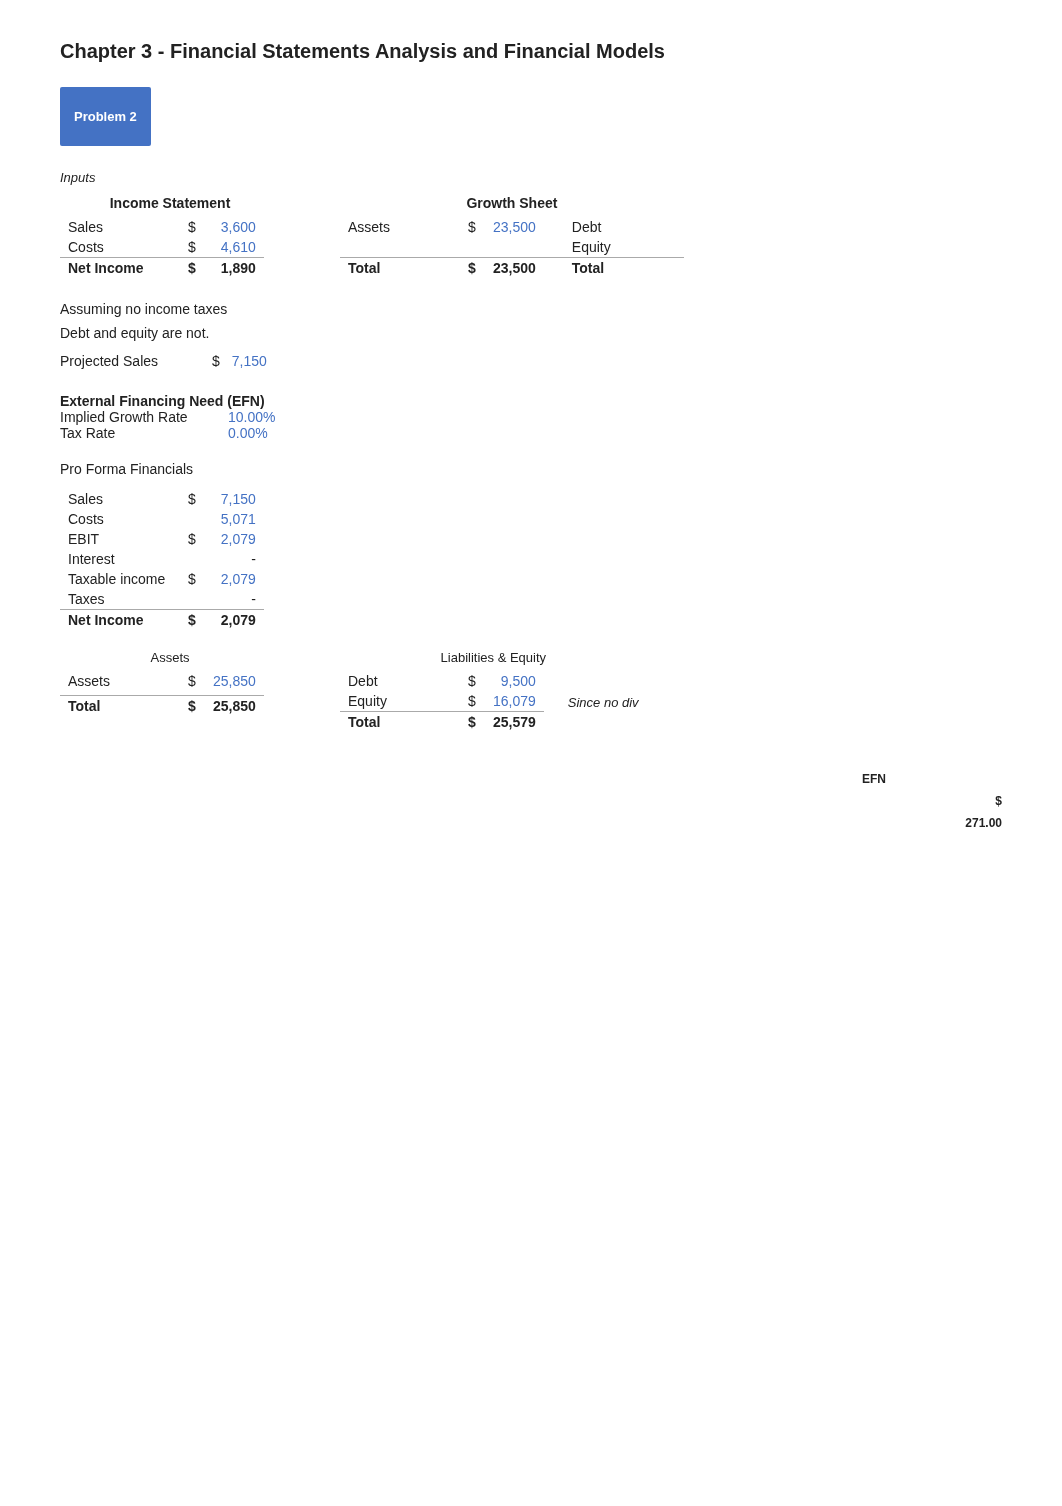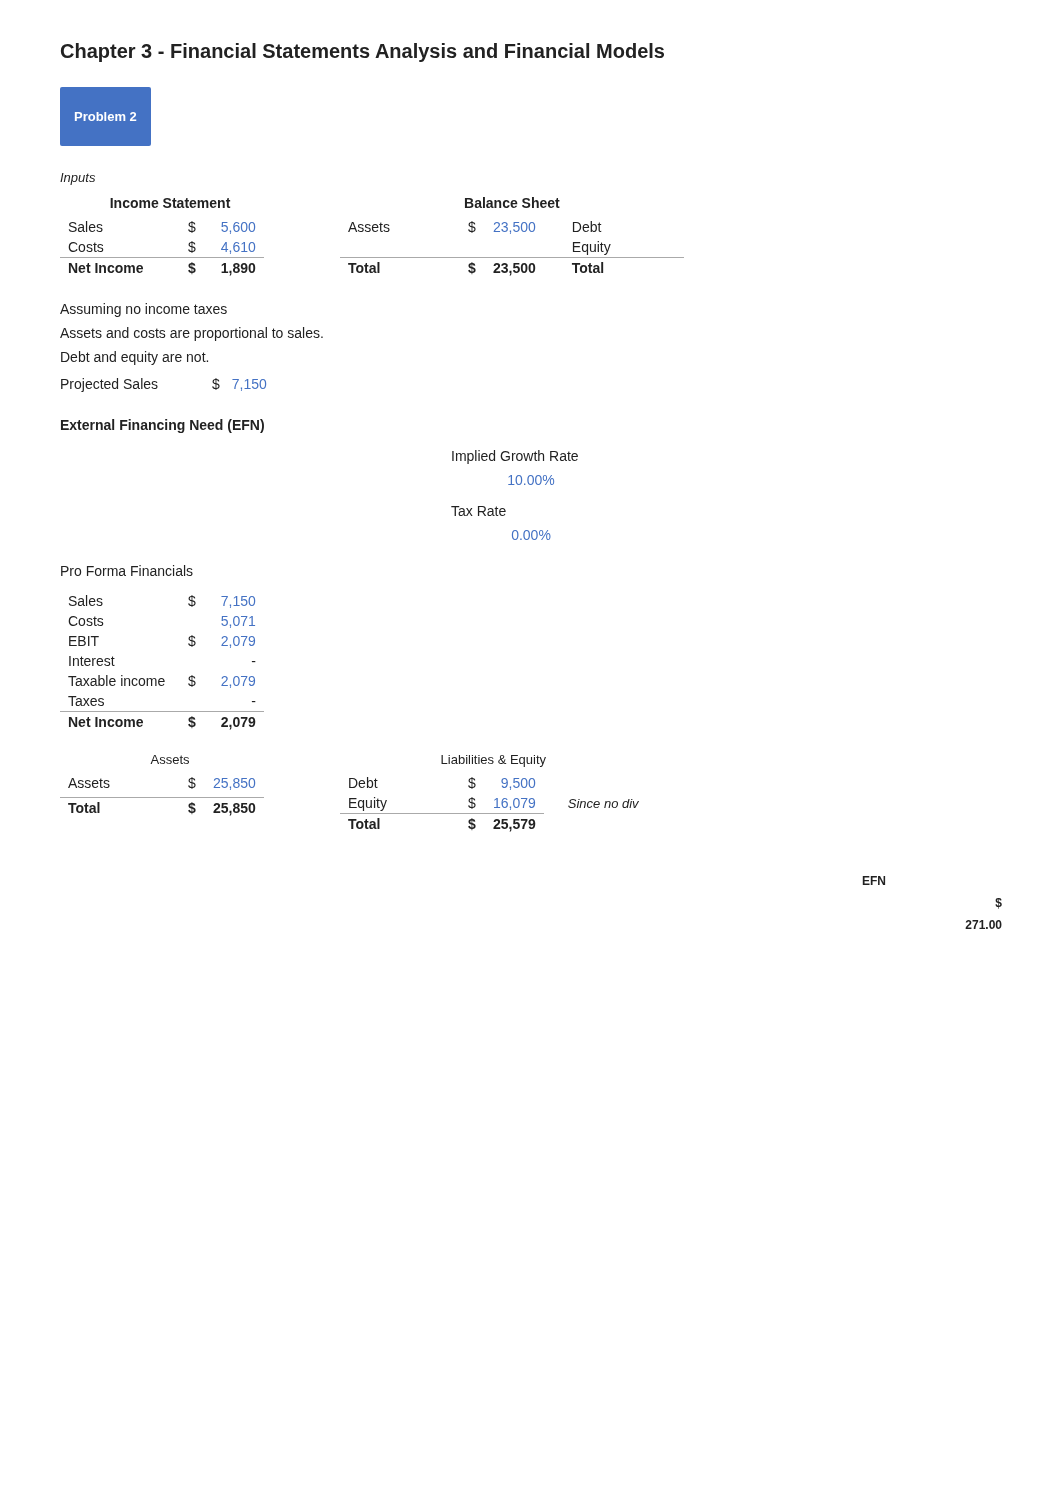--- a/index.html
+++ b/index.html
@@ -68,21 +68,21 @@
       display: flex;
       align-items: center;
       gap: 12px;
       margin-top: 4px;
       font-size: 14px;
     }
     .proj-sales-label { min-width: 140px; }
     .blue-val { color: #4472C4; }
     .efn-section { margin-top: 20px; margin-bottom: 8px; }
     .efn-title { font-weight: bold; font-size: 14px; }
-    .efn-row { display: flex; align-items: center; gap: 8px; margin-top: 15px; font-size: 14px; flex-direction: column; }
+    .efn-row { display: flex; align-items: center; gap: 8px; margin-top: 0; font-size: 14px; }
     .efn-label { min-width: 160px; }
     .pro-forma-label { margin-top: 20px; margin-bottom: 12px; font-size: 14px; }
     .pro-forma-grid {
       display: flex;
       gap: 60px;
       margin-top: 16px;
     }
     .pf-left, .pf-right { min-width: 220px; }
     .assets-header, .liab-header {
       text-align: center;
@@ -114,38 +114,38 @@
 
 <div class="inputs-grid">
 
   <div class="income-statement">
     <div class="col-header">Income Statement</div>
     <table class="fin-table">
       <tbody>
           <tr>
         <td class="label-col">Sales</td>
         <td class="dollar-col">$</td>
-        <td class="value-col">5,600</td>
+        <td class="value-col">3,600</td>
       </tr>
       <tr>
         <td class="label-col">Costs</td>
         <td class="dollar-col">$</td>
         <td class="value-col">4,610</td>
       </tr>
       <tr class="bold divider-row">
         <td class="label-col">Net Income</td>
         <td class="dollar-col">$</td>
         <td class="value-col">1,890</td>
       </tr>
     </tbody>
       </table>
   </div>
 
   <div class="balance-sheet">
-    <div class="col-header">Balance Sheet</div>
+    <div class="col-header">Growth Sheet</div>
     <table class="fin-table">
       <tbody>
           <tr>
         <td class="label-col">Assets</td>
         <td class="dollar-col">$</td>
         <td class="value-col">23,500</td>
         <td style="width:20px"></td>
         <td class="label-col">Debt</td>
       </tr>
       <tr>
@@ -163,21 +163,20 @@
         <td class="label-col">Total</td>
       </tr>
     </tbody>
       </table>
   </div>
 </div>
 
 
 <div class="assumptions">
   <div>Assuming no income taxes</div>
-  <div>Assets and costs are proportional to sales.</div>
   <div>Debt and equity are not.</div>
   <div class="proj-sales-row">
     <span class="proj-sales-label">Projected Sales</span>
     <span>$</span>
     <span class="blue-val">7,150</span>
   </div>
 </div>
 
 
 <div class="efn-section">

